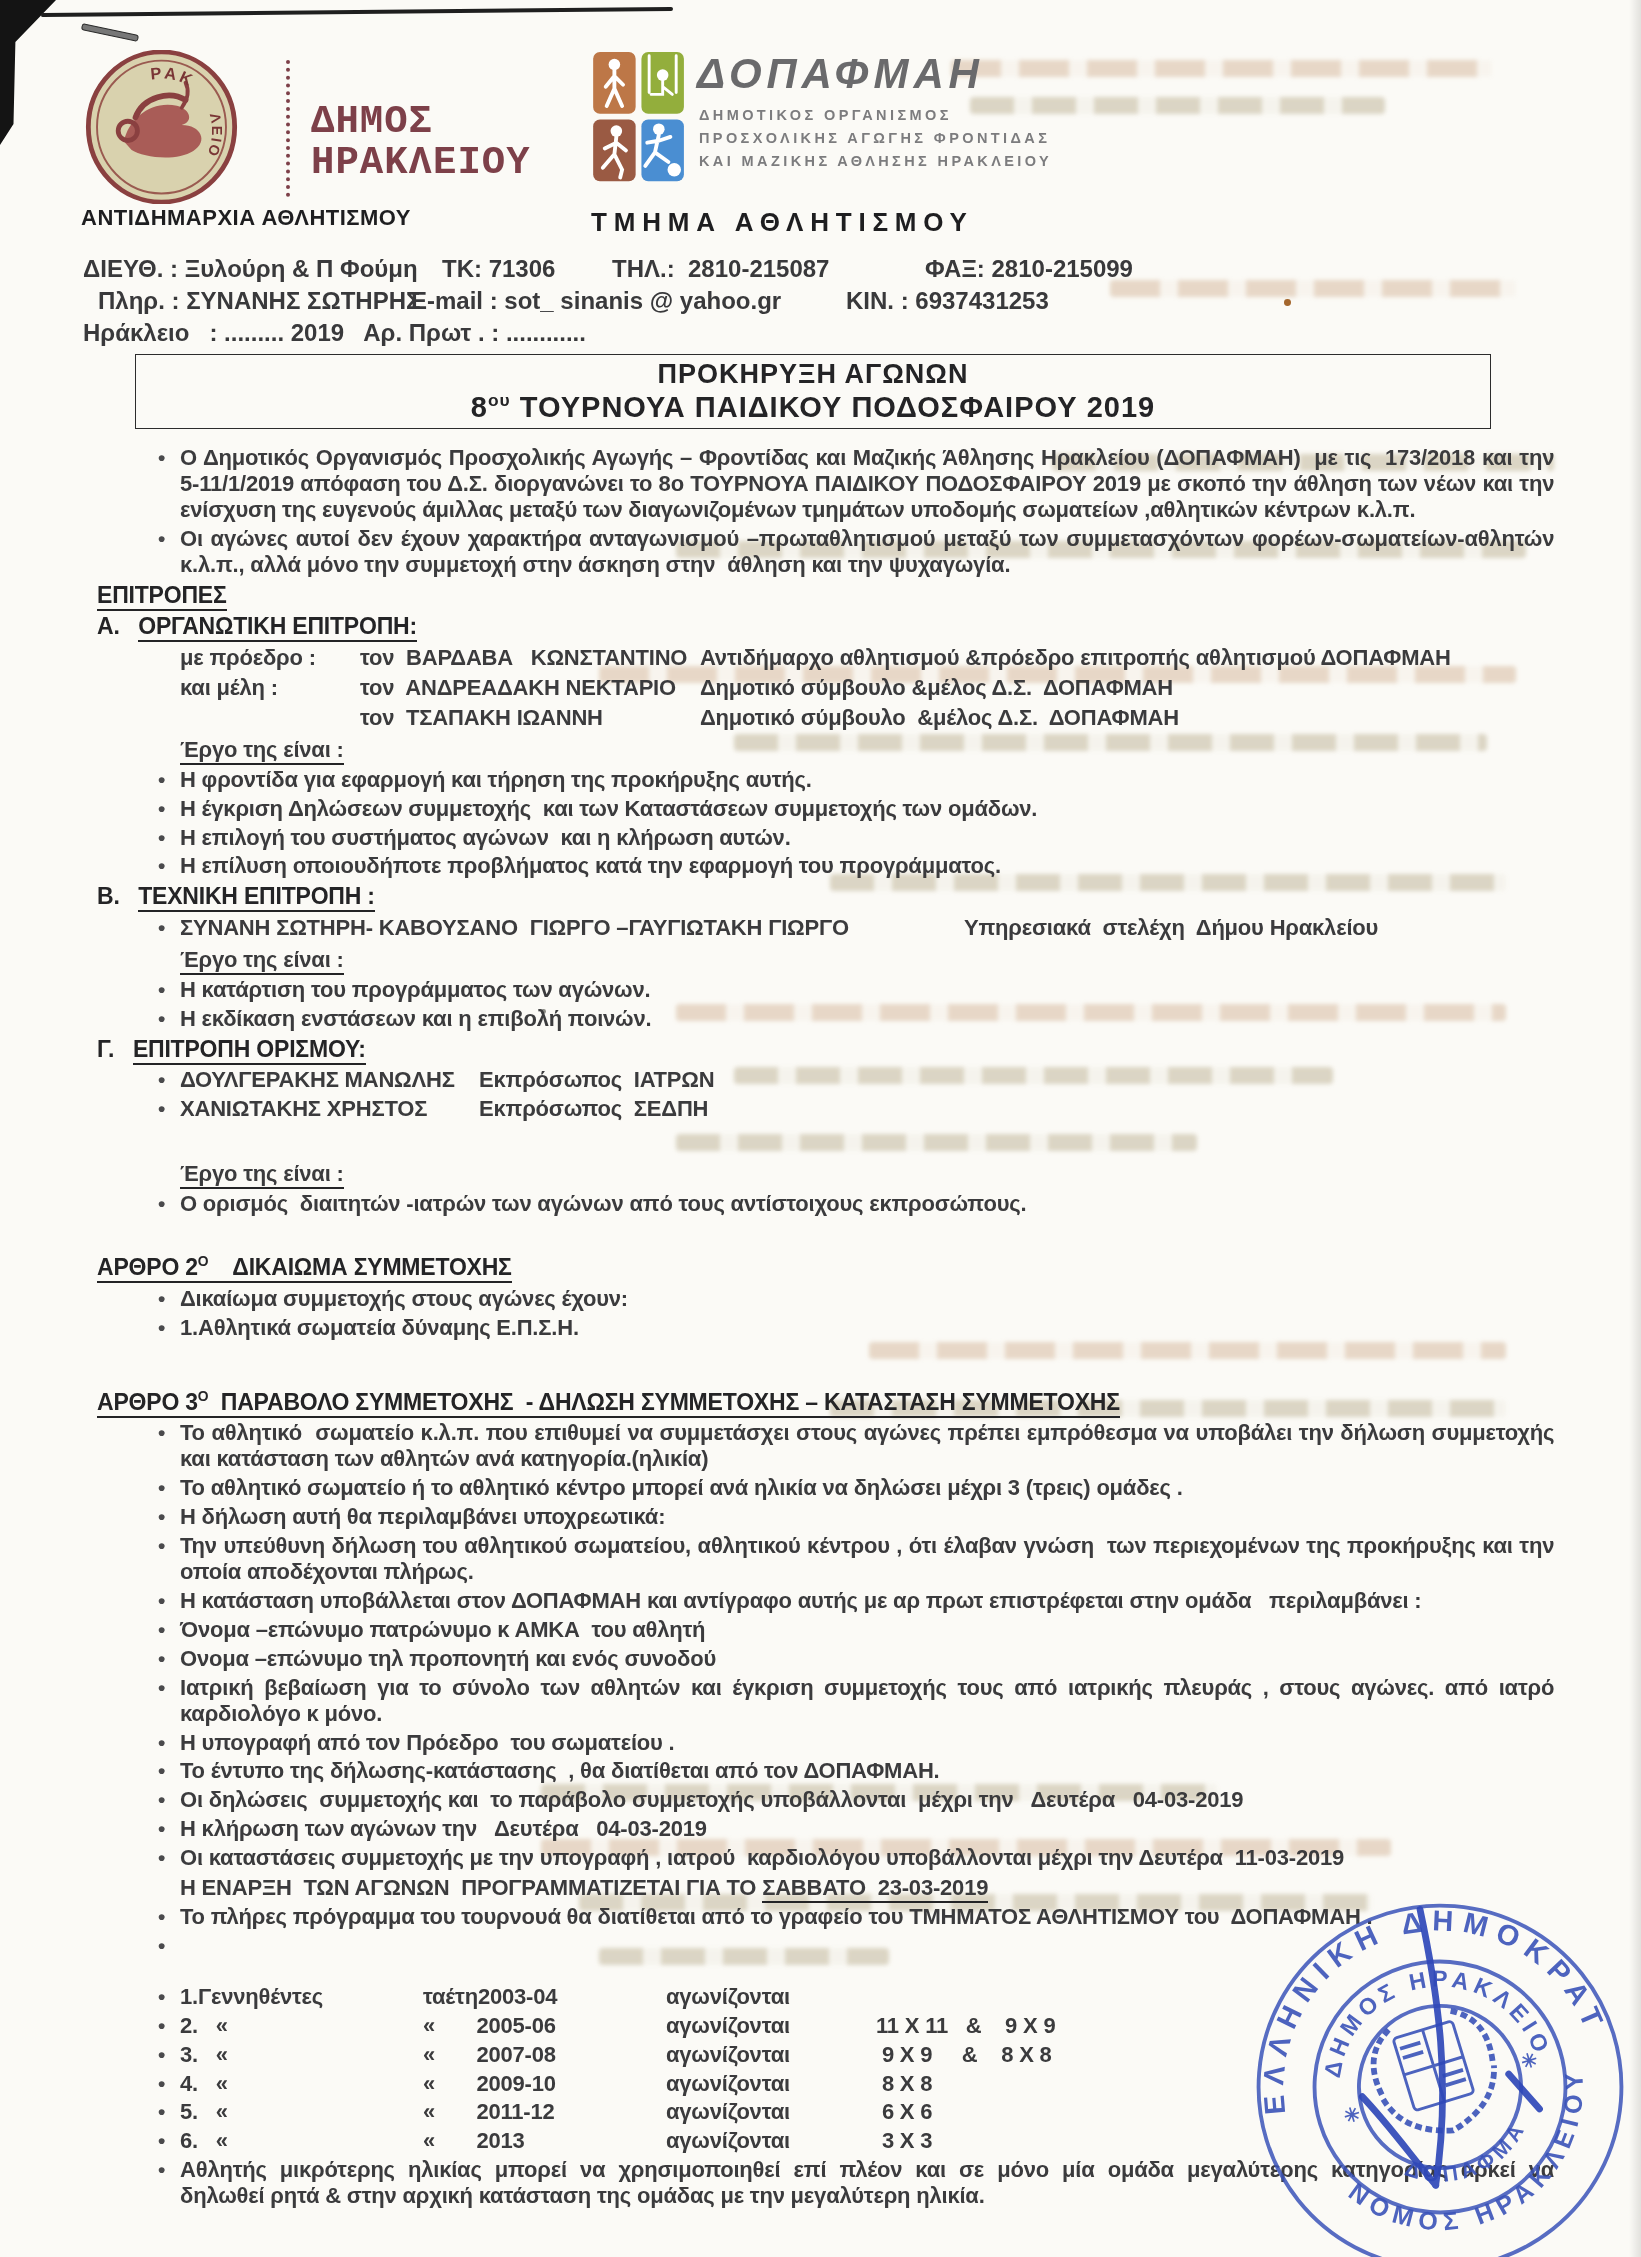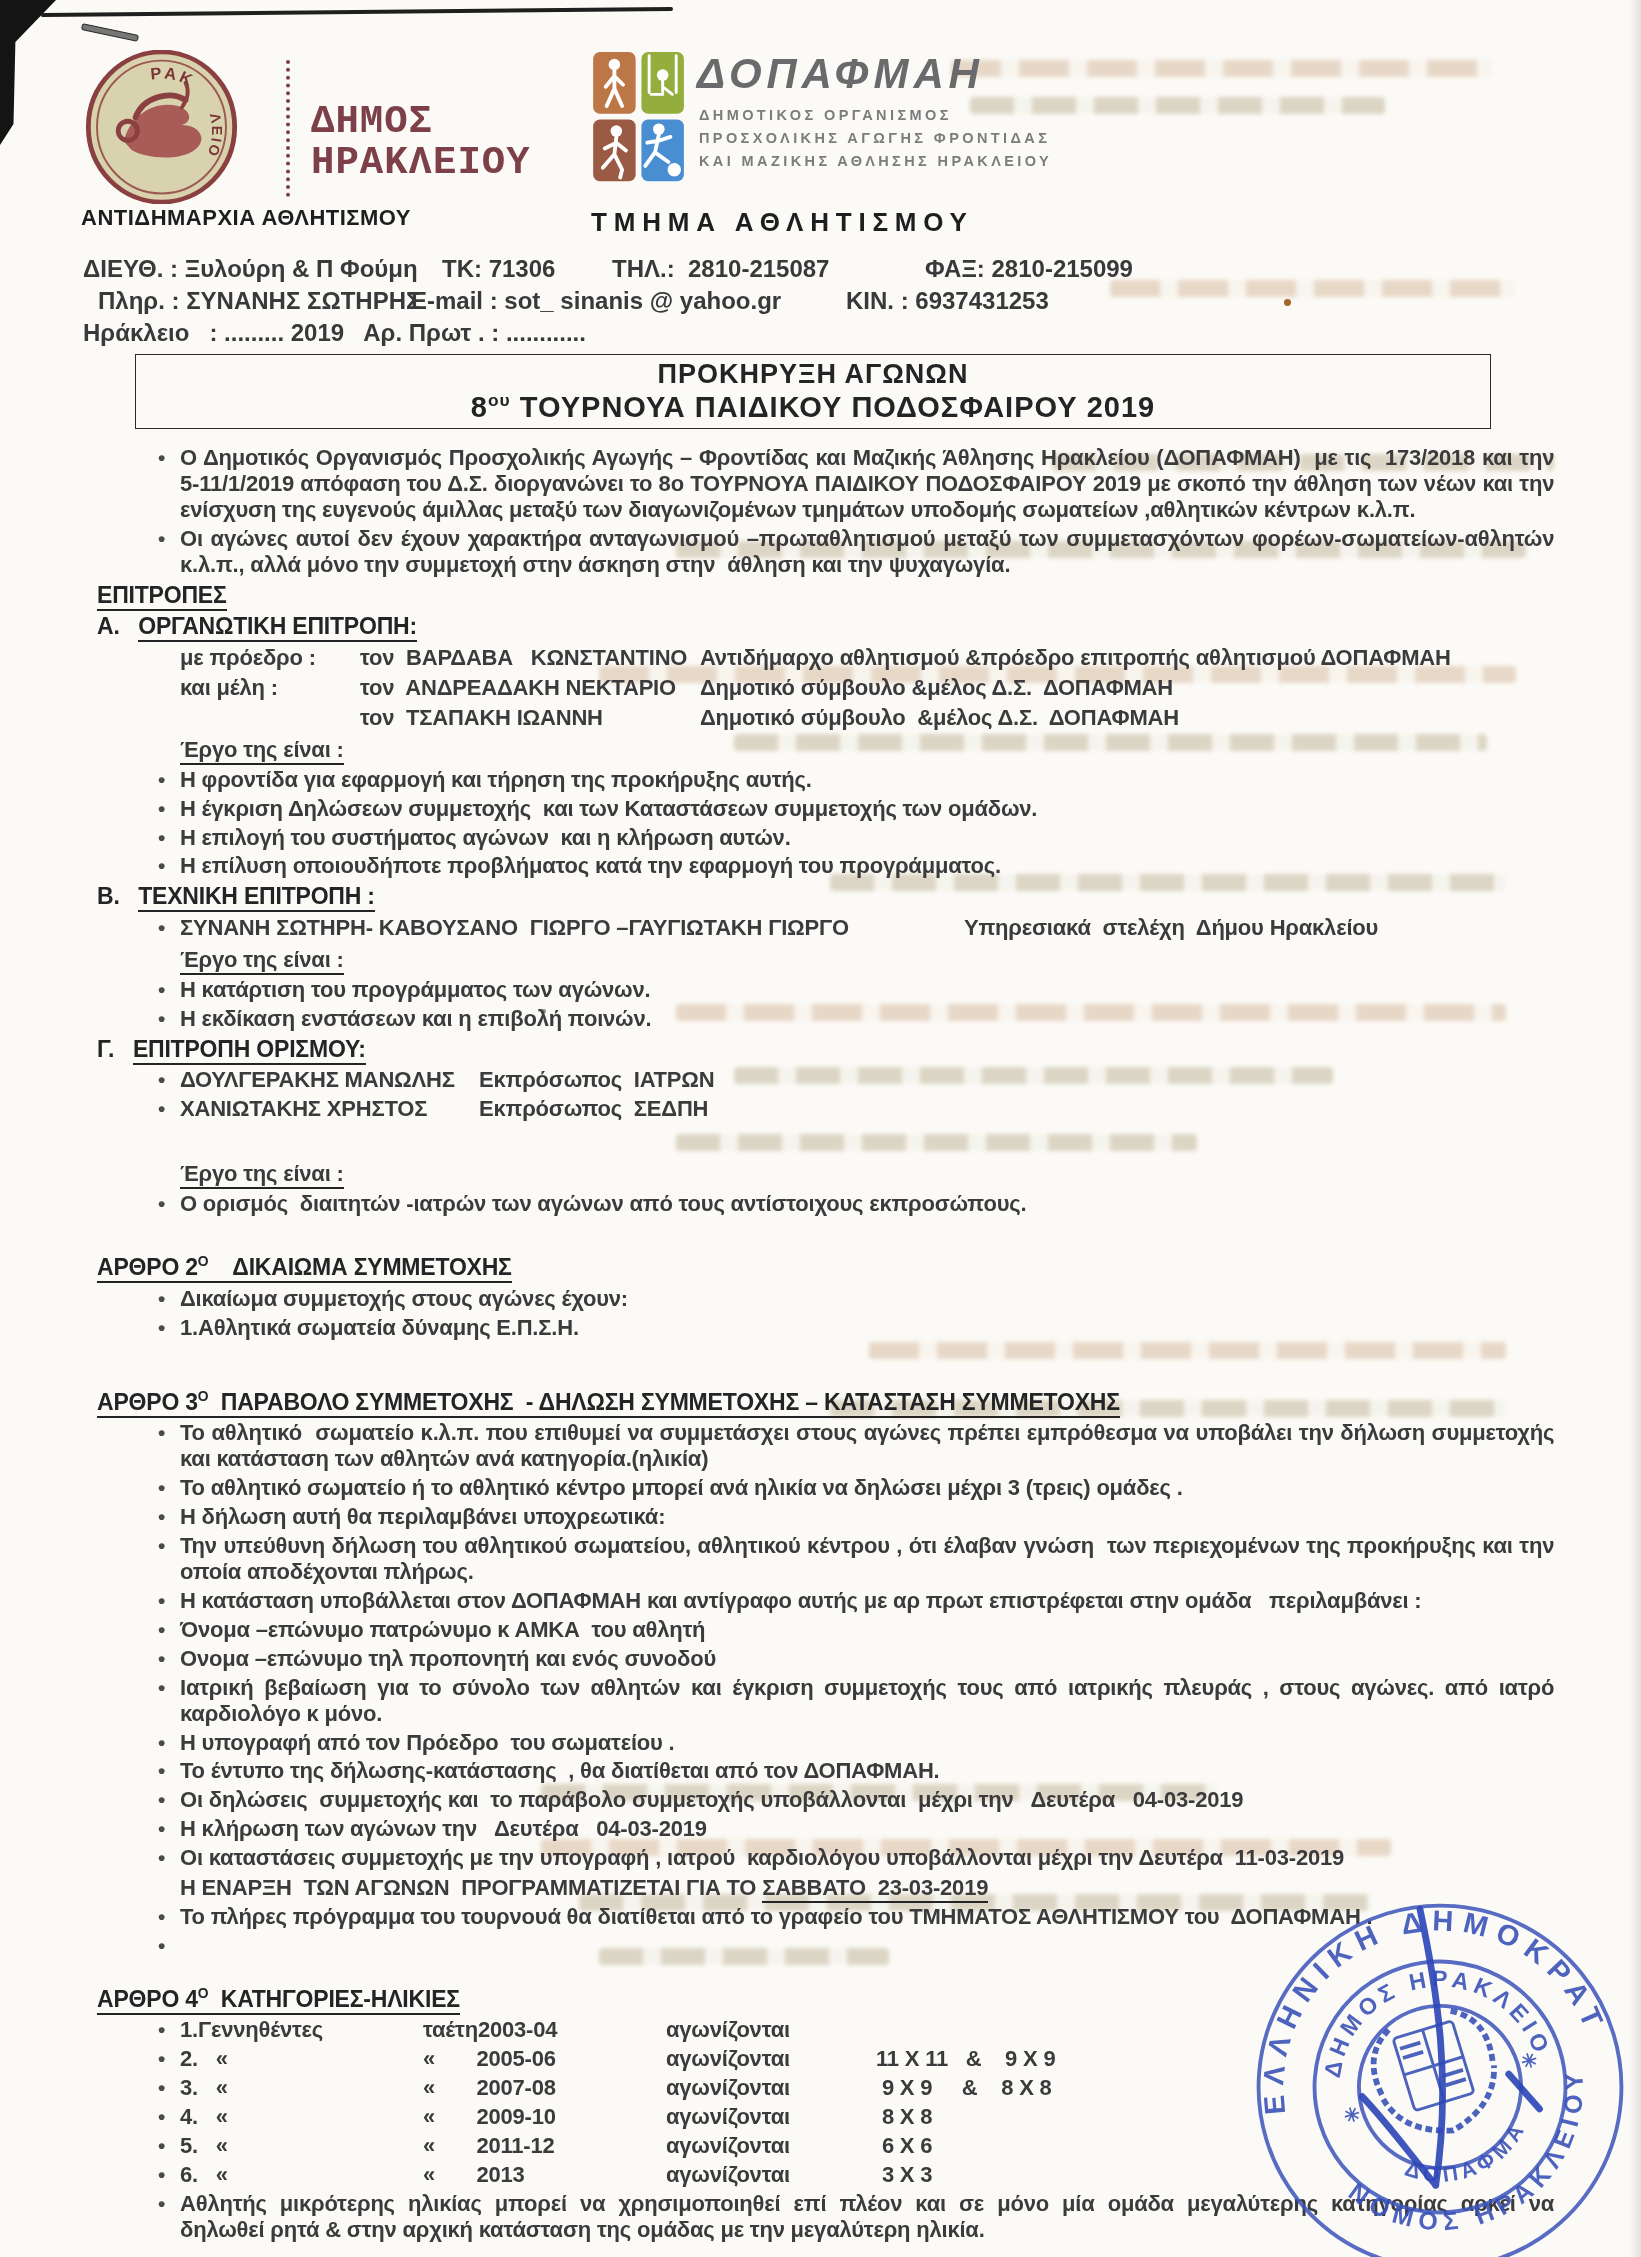--- a/index.html
+++ b/index.html
@@ -342,21 +342,20 @@
         <span class="dot">•</span>
         <span class="txt">Το πλήρες πρόγραμμα του τουρνουά θα διατίθεται από το γραφείο του ΤΜΗΜΑΤΟΣ ΑΘΛΗΤΙΣΜΟΥ του  ΔΟΠΑΦΜΑΗ .</span>
       </div>
     <div class="bullet">
         <span class="dot">•</span>
         <span class="txt"></span>
       </div>
 
     <div class="gap20"></div>
 
-    <div class="h-art"><span class="u" style="white-space:pre"><span>ΑΡΘΡΟ 4</span><sup>Ο</sup><span>  ΚΑΤΗΓΟΡΙΕΣ-ΗΛΙΚΙΕΣ</span></span></div>
     <div class="bullets">
       <div class="bullet">
           <span class="dot">•</span>
         <span class="txt"><span class="cat-row"><span class="c">1.Γεννηθέντες</span><span class="c">ταέτη2003-04</span><span class="c">αγωνίζονται</span></span></span>
         </div>
       <div class="bullet">
           <span class="dot">•</span>
         <span class="txt"><span class="cat-row"><span class="c">2.   «</span><span class="c">«       2005-06</span><span class="c">αγωνίζονται</span><span class="c">11 Χ 11   &amp;    9 Χ 9</span></span></span>
         </div>
       <div class="bullet">

